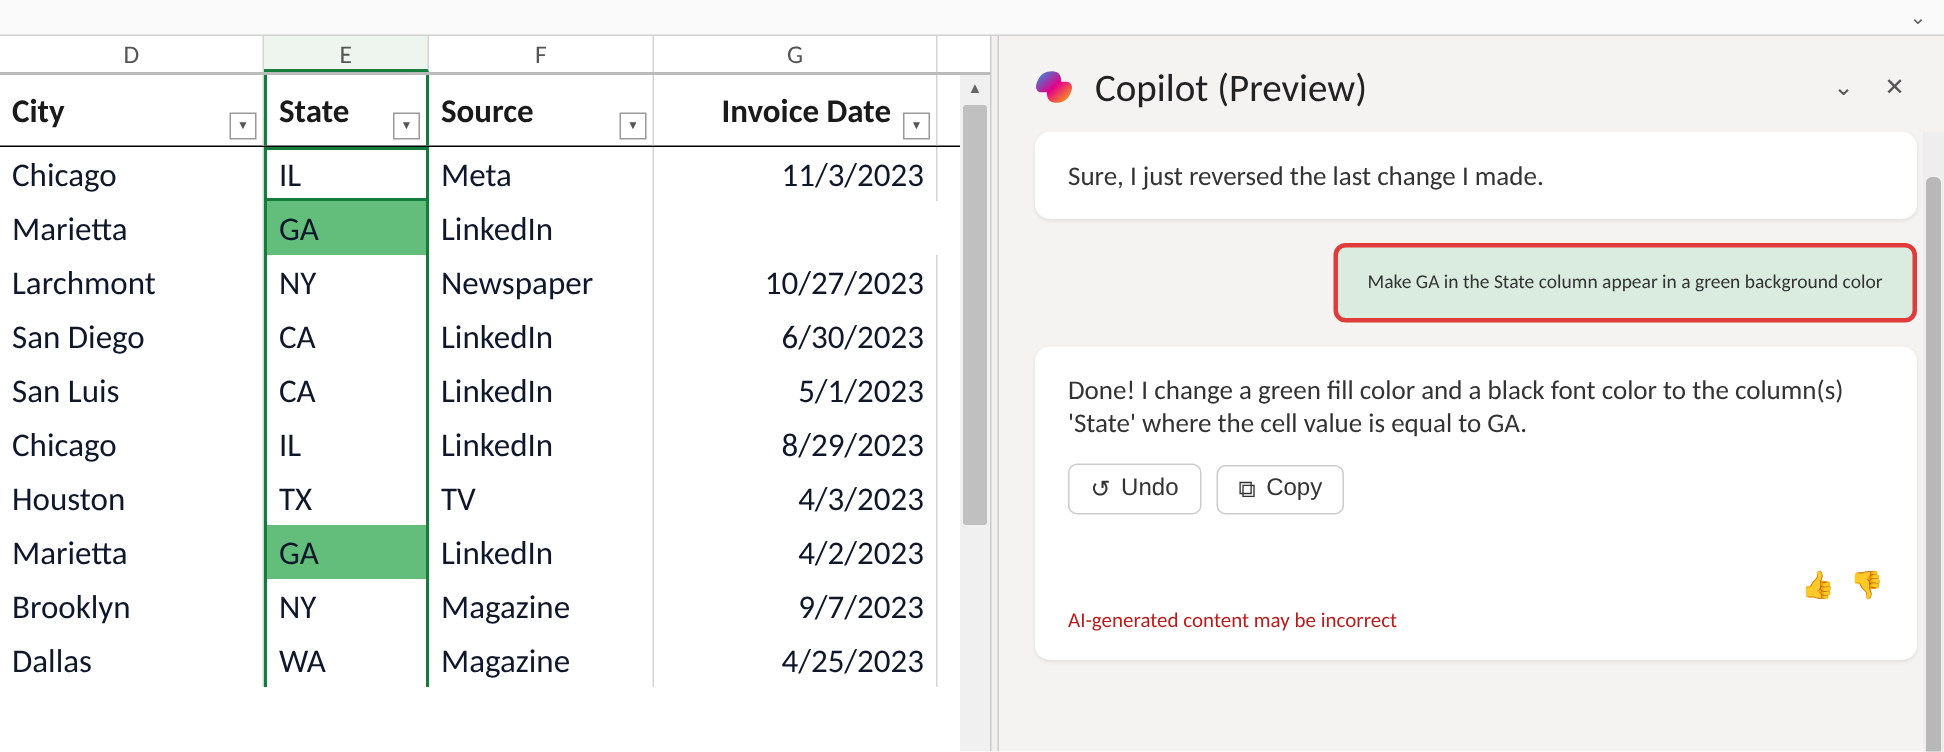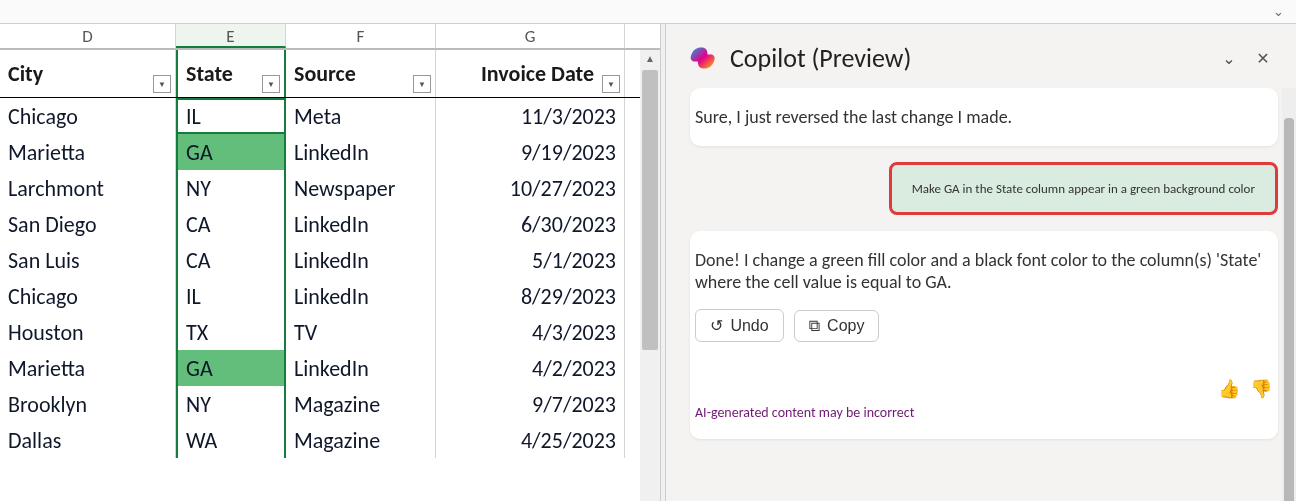--- a/index.html
+++ b/index.html
@@ -45,27 +45,27 @@
 .vscroll .arrow { position:absolute; left:0; right:0; height:18px; text-align:center; font-size:10px; color:#666; line-height:18px; }
 .vscroll .arrow.up { top:0; }
 
 
 .cp-header { display:flex; align-items:center; padding:18px 22px 14px 24px; gap:12px; }
 .cp-logo { width:28px; height:28px; }
 .cp-title { font-size:26px; font-weight:400; color:#222; flex:1; }
 .cp-hbtn { width:22px; height:22px; color:#555; display:flex; align-items:center; justify-content:center; cursor:pointer; font-size:16px; }
 
 .cp-body { flex:1; overflow-y:auto; padding:0 18px 20px 24px; }
-.cp-msg { background:#fff; border-radius:10px; padding:18px 5px; margin-bottom:16px; font-size:18px; color:#333; box-shadow:0 1px 3px rgba(0,0,0,0.08); }
+.cp-msg { background:#fff; border-radius:10px; padding:18px 22px; margin-bottom:16px; font-size:18px; color:#333; box-shadow:0 1px 3px rgba(0,0,0,0.08); }
 .cp-user-wrap { display:flex; justify-content:flex-end; margin-bottom:16px; }
 .cp-user { background:#d9ecdf; border:3px solid #e03a3a; border-radius:8px; padding:16px 20px; font-size:13px; color:#333; max-width:420px; }
 .cp-actions { display:flex; gap:10px; margin-top:16px; align-items:center; }
 .cp-btn { border:1px solid #ccc; background:#fff; border-radius:6px; padding:6px 14px; font-size:16px; color:#333; display:flex; align-items:center; gap:7px; cursor:pointer; }
 .cp-footer { display:flex; align-items:center; justify-content:space-between; margin-top:14px; }
-.cp-disclaimer { font-size:14px; color:#701a75;margin-top:48px; }
+.cp-disclaimer { font-size:14px; color:#b91c1c;margin-top:48px; }
 .cp-thumbs { display:flex; gap:10px; color:#777; font-size:18px; }
 .cp-thumbs span { cursor:pointer; }
 
 
 .cp-scroll { position:absolute; right:0; top:64px; bottom:0; width:14px; background:#eee; }
 .cp-scroll .th { position:absolute; left:2px; right:2px; top:30px; height:390px; background:#b8b8b8; border-radius:4px; }
 </style>
 </head>
 <body>
 
@@ -103,21 +103,20 @@
         <div class="data-row">
           <div class="data-cell col-D">Chicago</div>
           <div class="data-cell col-E selcol active">IL</div>
           <div class="data-cell col-F">Meta</div>
           <div class="data-cell col-G">11/3/2023</div>
         </div>
         <div class="data-row">
           <div class="data-cell col-D">Marietta</div>
           <div class="data-cell col-E selcol ga">GA</div>
           <div class="data-cell col-F">LinkedIn</div>
-          <div class="data-cell col-G">9/19/2023</div>
         </div>
         <div class="data-row">
           <div class="data-cell col-D">Larchmont</div>
           <div class="data-cell col-E selcol">NY</div>
           <div class="data-cell col-F">Newspaper</div>
           <div class="data-cell col-G">10/27/2023</div>
         </div>
         <div class="data-row">
           <div class="data-cell col-D">San Diego</div>
           <div class="data-cell col-E selcol">CA</div>

